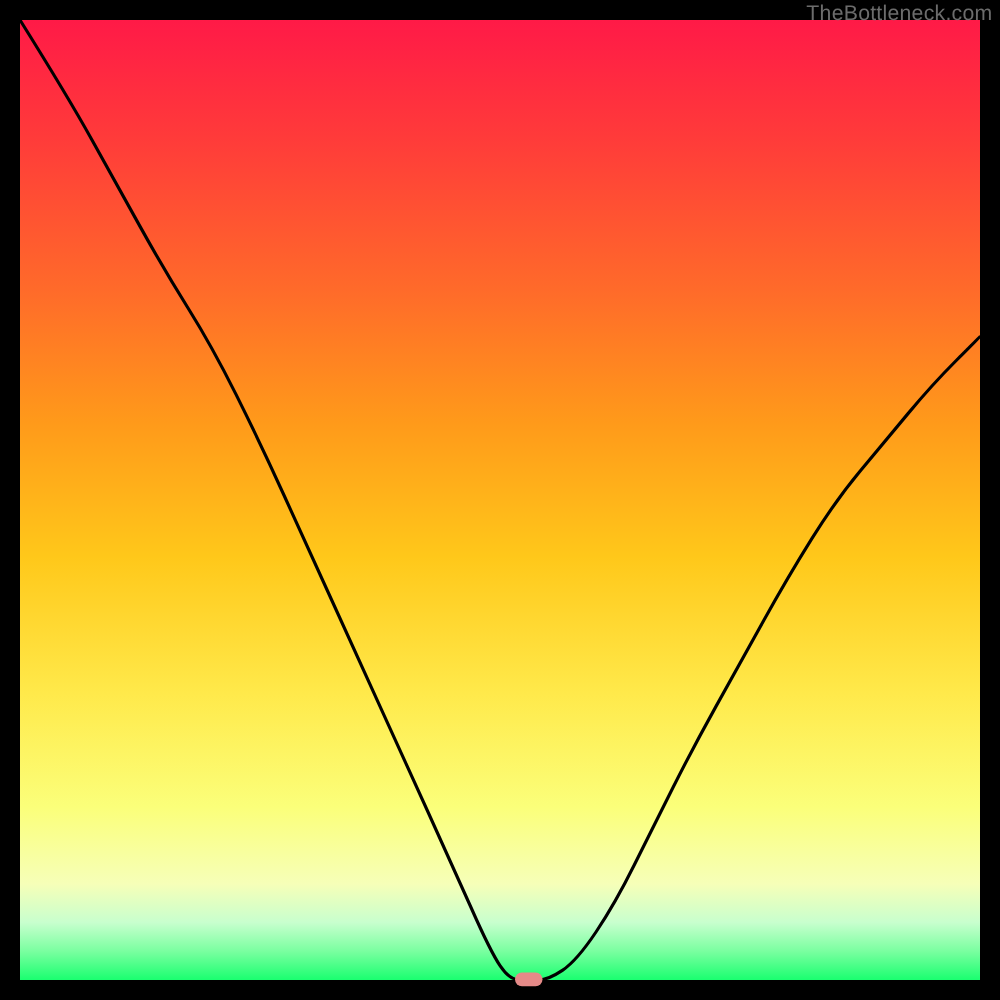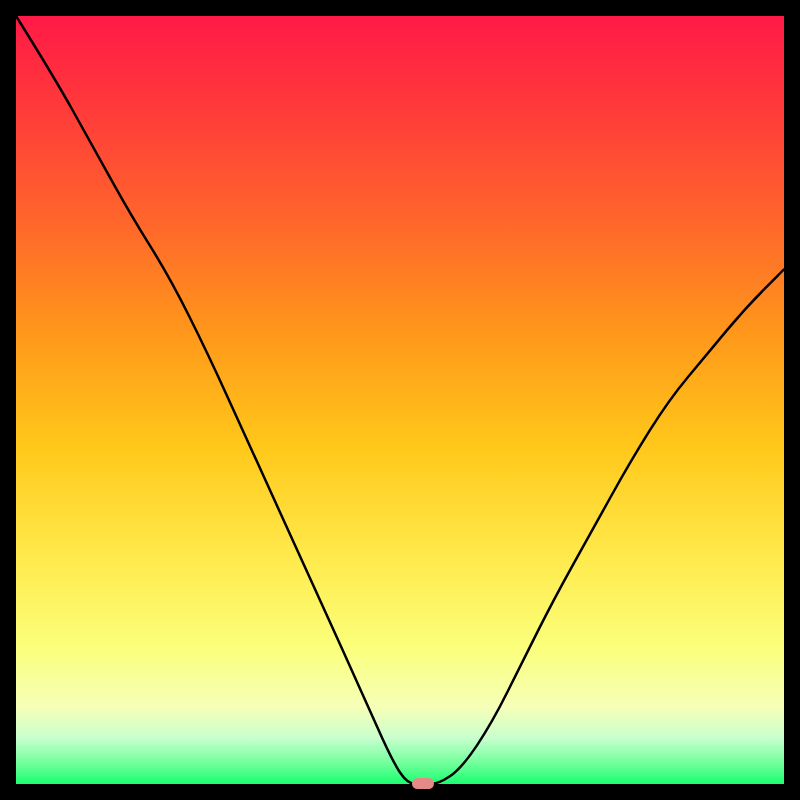--- a/index.html
+++ b/index.html
@@ -65,13 +65,14 @@
 </head>
 <body>
 
 <div class="frame">
   <div class="plot">
     <svg viewBox="0 0 768 768" preserveAspectRatio="none">
       <path id="curve" fill="none" stroke="#000" stroke-width="2.5" stroke-linejoin="round" stroke-linecap="round" d="M 0.0 0.0 Q 38.4 61.4 57.6 96.0 Q 76.8 130.6 96.0 165.1 Q 115.2 199.7 134.4 230.4 Q 153.6 261.1 172.8 299.5 Q 192.0 337.9 211.2 380.2 Q 230.4 422.4 249.6 464.6 Q 268.8 506.9 288.0 549.1 Q 307.2 591.4 326.4 633.6 Q 345.6 675.8 361.0 710.4 Q 376.3 745.0 384.0 756.5 Q 391.7 768.0 399.4 768.0 Q 407.0 768.0 414.7 768.0 Q 422.4 768.0 433.9 760.3 Q 445.4 752.6 460.8 729.6 Q 476.2 706.6 491.5 675.8 Q 506.9 645.1 522.2 614.4 Q 537.6 583.7 556.8 549.1 Q 576.0 514.6 595.2 480.0 Q 614.4 445.4 633.6 414.7 Q 652.8 384.0 672.0 361.0 Q 691.2 337.9 710.4 314.9 Q 729.6 291.8 748.8 272.6 T 768.0 253.4"></path>
     </svg>
     <div id="marker" class="marker" style="left: 396.04px; top: 762px;"></div>
   </div>
+  <div class="watermark">TheBottleneck.com</div>
 </div>
 
 </body></html>

